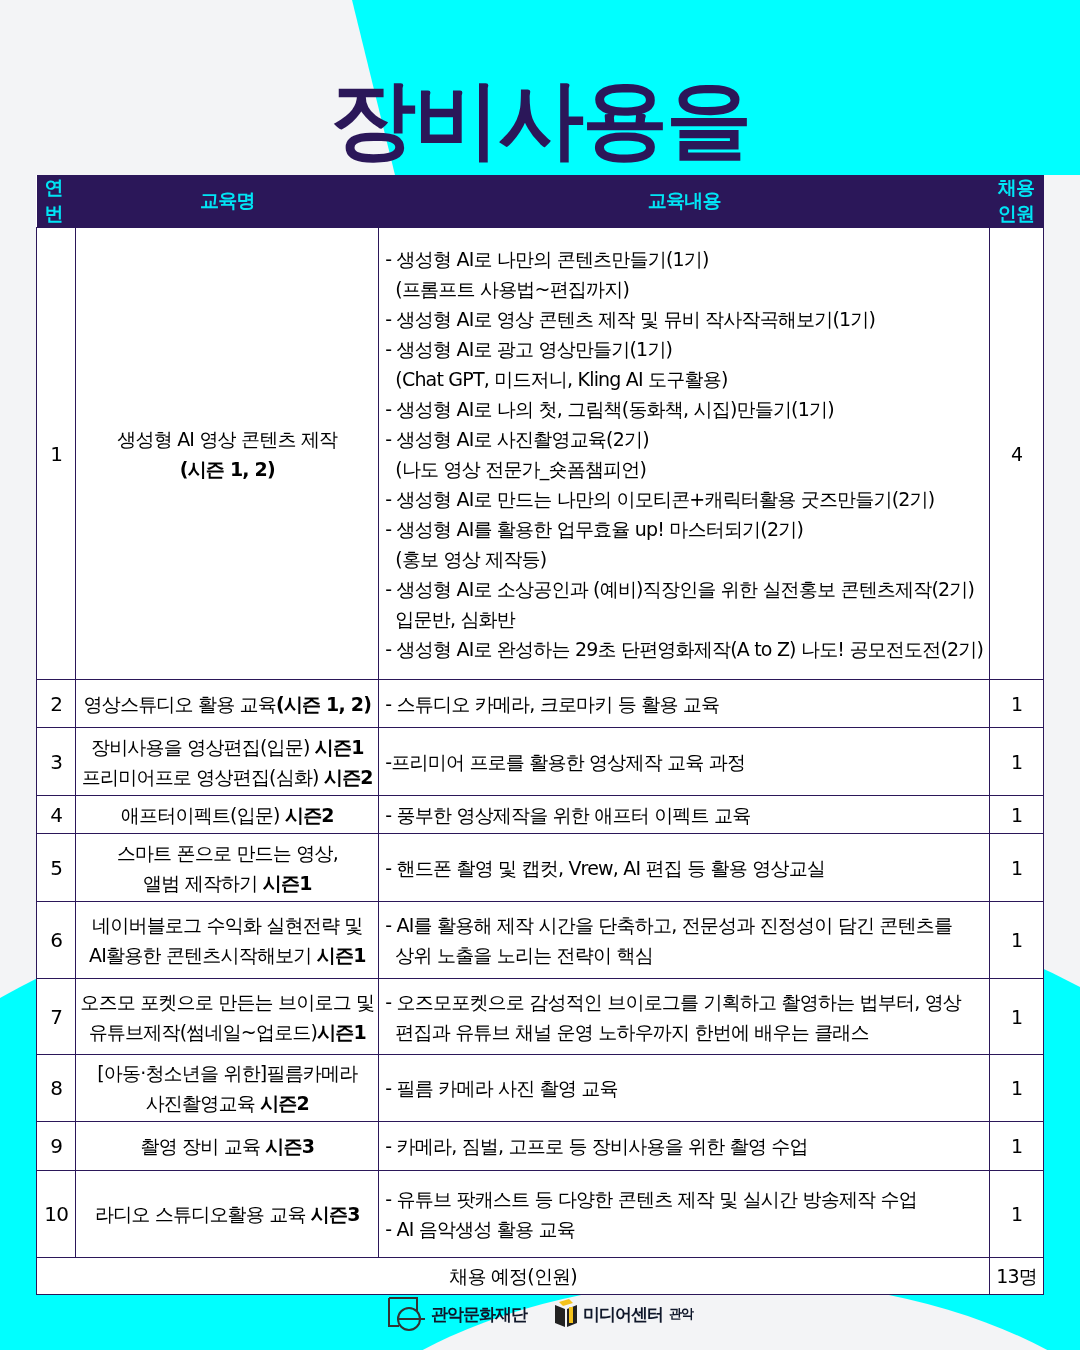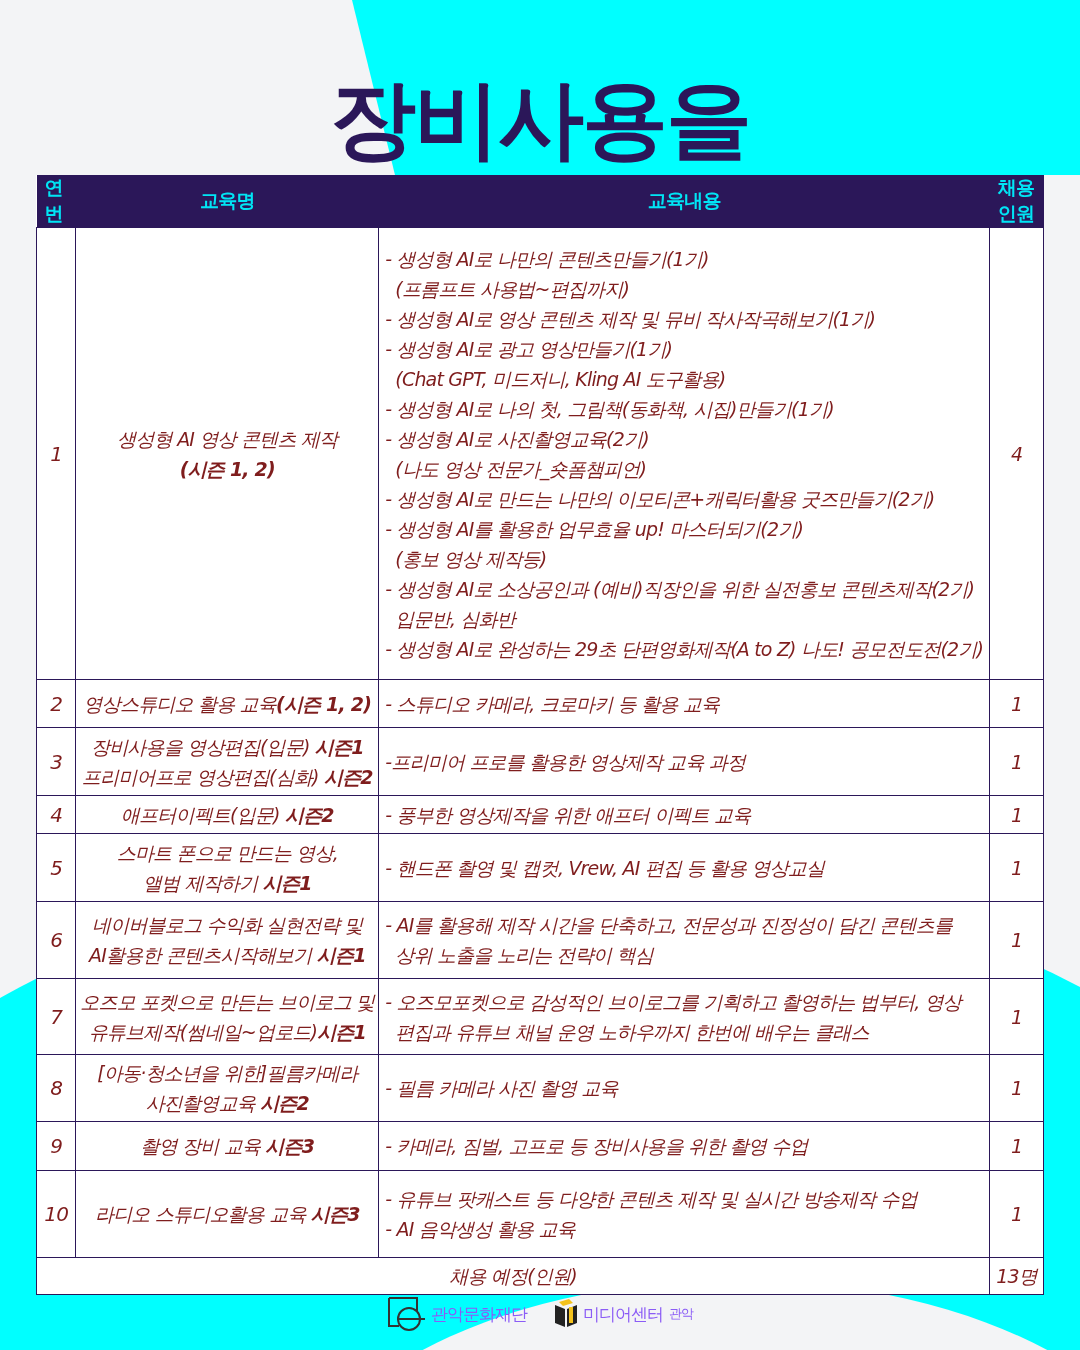--- a/index.html
+++ b/index.html
@@ -45,39 +45,38 @@
       background: #2b1759; color: #00e5f5;
       font-size: 19px; font-weight: bold; height: 37px;
       padding: 0 6px;
     }
     table.recruit th.c0 { text-align: left; padding-left: 8px; }
     table.recruit th.c3 { text-align: center; padding-right: 7px; }
     table.recruit td {
       border: 1.5px solid #2b1759;
       vertical-align: middle;
       line-height: 30px;
-      color: #7f1d1d;
-      font-style: italic;
+      color: #000000;
     }
     td.c0 { width: 52px; text-align: center; font-size: 20px; }
     td.c1 { width: 295px; text-align: center; padding: 2px 4px; }
     td.c2 { width: 567px; text-align: left; padding: 2px 6px; }
     td.c3 { width: 94px; text-align: center; font-size: 19px; }
     td.c2 .line { display: block; white-space: nowrap; }
     td.c2 .line.indent { padding-left: 10px; }
     td.c1 .line { display: block; white-space: nowrap; }
     b.season { font-weight: bold; }
     tr.total td { height: 37px; text-align: center; }
 
     .footer {
       position: absolute; left: 0; top: 1294px; width: 1080px; height: 40px;
       display: flex; justify-content: center; align-items: center; gap: 26px;
       z-index: 2;
     }
-    .logo { display: flex; align-items: center; gap: 4px; font-size: 17px; color: #8b5cf6; font-weight: normal; letter-spacing: -1px; }
+    .logo { display: flex; align-items: center; gap: 4px; font-size: 17px; color: #0f172a; font-weight: bold; letter-spacing: -1px; }
     .logo small { font-size: 13px; margin-left: 2px; align-self: flex-start; margin-top: 6px; }
   </style>
 </head>
 <body>
 
 <div class="bg-shape bg-top2"></div>
 <div class="bg-shape bg-bottom"></div>
 <div class="bg-shape bg-bottom-cut"></div>
 
 <h1 class="title">장비사용을</h1>

